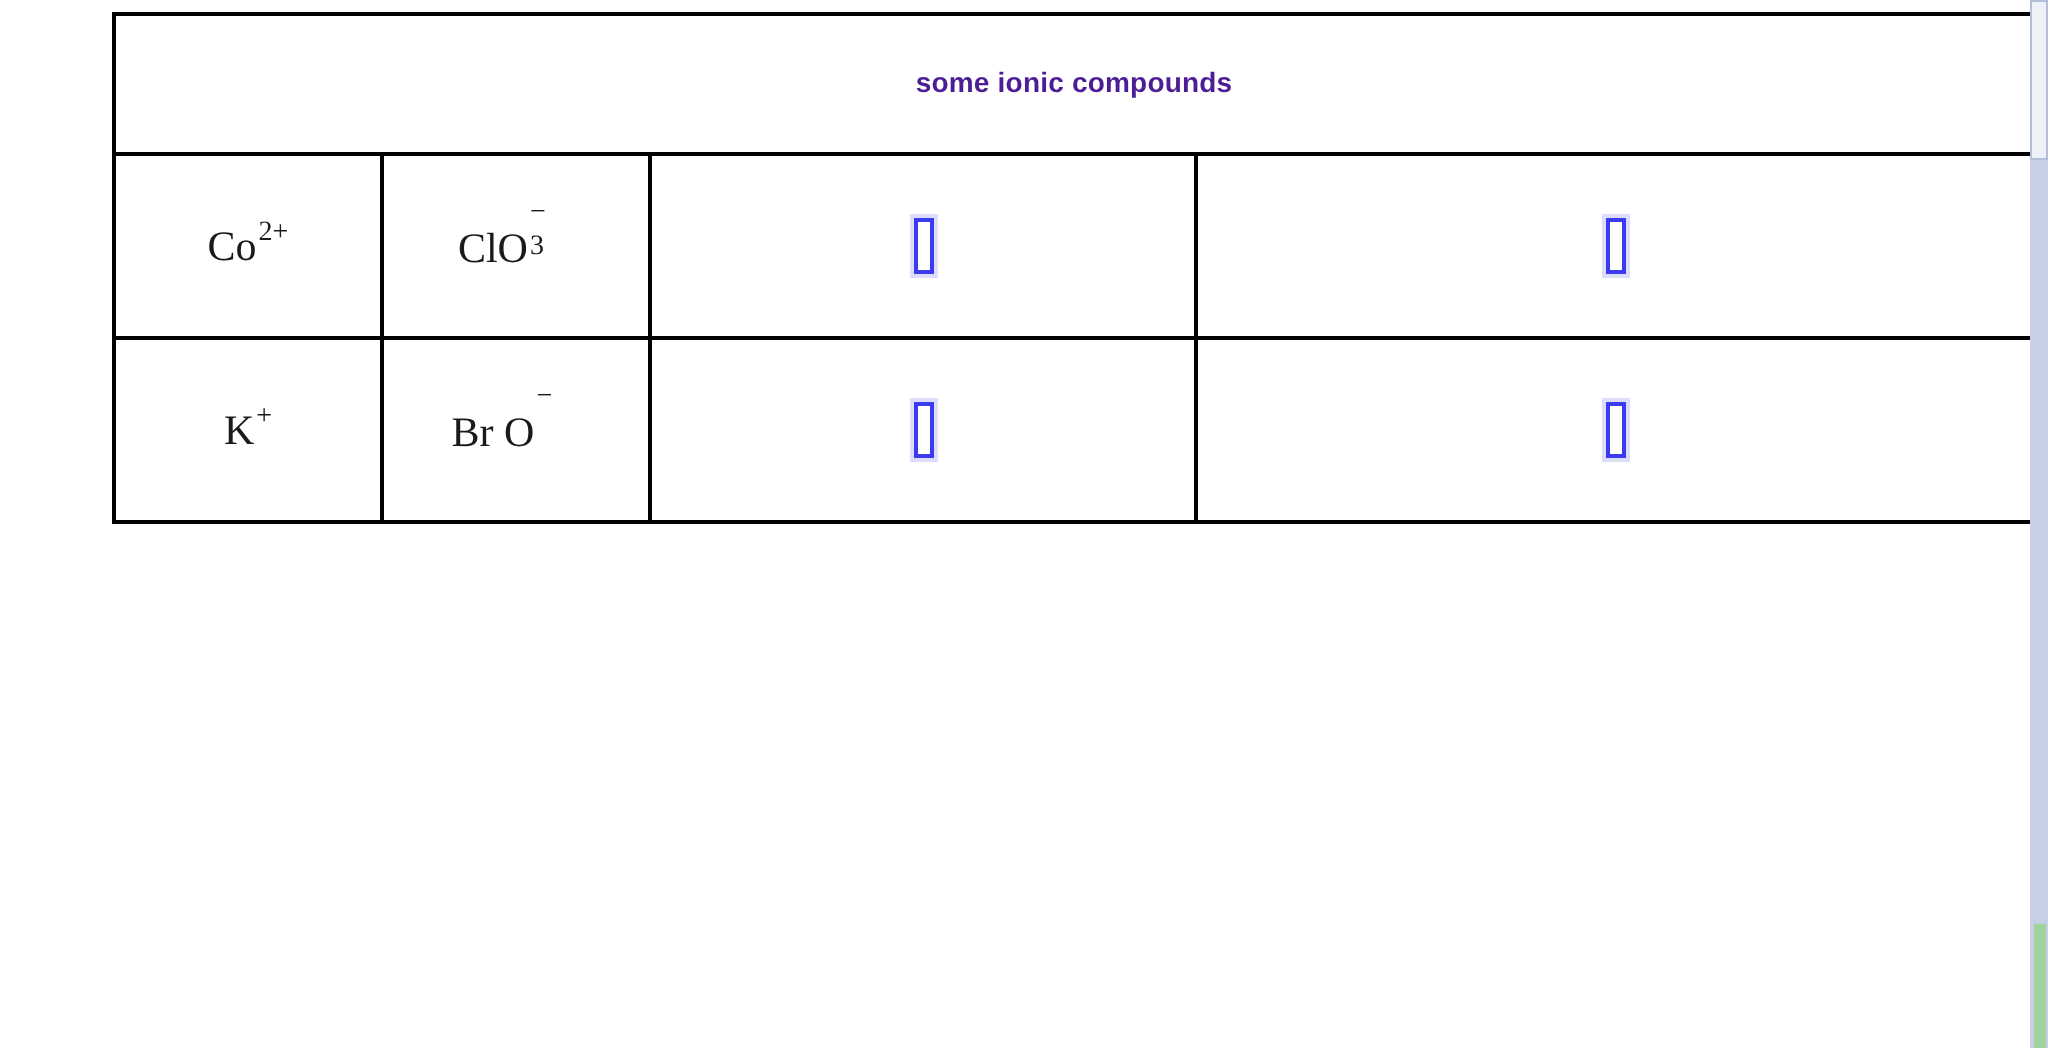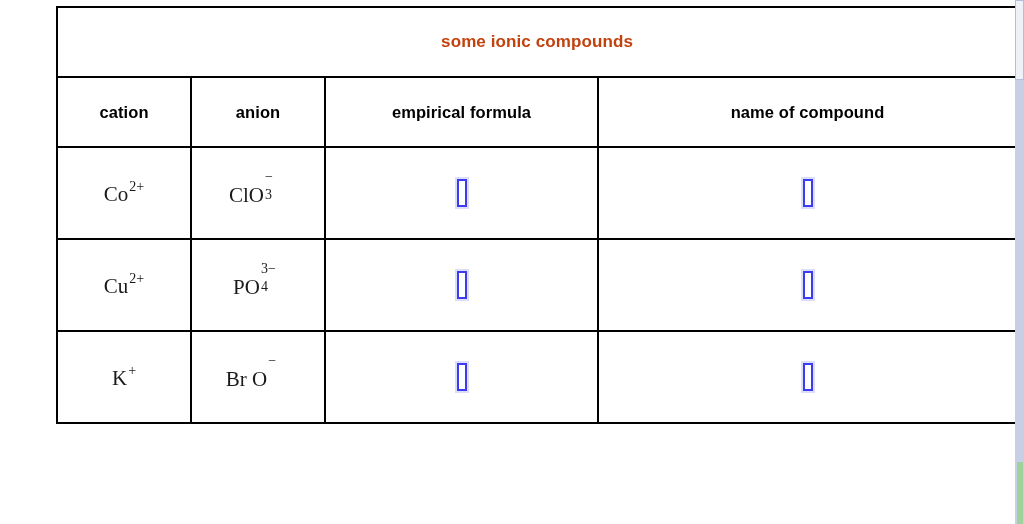--- a/index.html
+++ b/index.html
@@ -55,22 +55,22 @@
     height: 68px;
   }
   .row-data td {
     height: 90px;
   }
 
   
   .title-text {
     font-family: "Liberation Sans", sans-serif;
     font-weight: bold;
-    font-size: 17px;
-    color: #c2410c;
+    font-size: 14px;
+    color: #4c1d95;
     letter-spacing: 0.1px;
   }
   .header-text {
     font-family: "Liberation Sans", sans-serif;
     font-weight: bold;
     font-size: 16.5px;
     color: #000000;
     letter-spacing: 0.1px;
   }
 
@@ -173,72 +173,40 @@
       <col class="col-name">
     </colgroup>
     <tbody>
 
       <tr class="row-title">
         <td colspan="4">
           <span class="title-text">some ionic compounds</span>
         </td>
       </tr>
 
-      <tr class="row-header">
-        <td>
-          <span class="header-text">cation</span>
-        </td>
-        <td>
-          <span class="header-text">anion</span>
-        </td>
-        <td>
-          <span class="header-text">empirical formula</span>
-        </td>
-        <td>
-          <span class="header-text">name of compound</span>
+
+      <tr class="row-data">
+        <td>
+          <span class="chem">
+            <span class="base">Co</span><span class="sup">2+</span>
+          </span>
+        </td>
+        <td>
+          <span class="chem">
+            <span class="base">ClO</span><span class="multiscript"><span class="ms-sup">−</span><span class="ms-sub">3</span></span>
+          </span>
+        </td>
+        <td>
+          <span class="tofu"></span>
+        </td>
+        <td>
+          <span class="tofu"></span>
         </td>
       </tr>
 
-      <tr class="row-data">
-        <td>
-          <span class="chem">
-            <span class="base">Co</span><span class="sup">2+</span>
-          </span>
-        </td>
-        <td>
-          <span class="chem">
-            <span class="base">ClO</span><span class="multiscript"><span class="ms-sup">−</span><span class="ms-sub">3</span></span>
-          </span>
-        </td>
-        <td>
-          <span class="tofu"></span>
-        </td>
-        <td>
-          <span class="tofu"></span>
-        </td>
-      </tr>
-
-      <tr class="row-data">
-        <td>
-          <span class="chem">
-            <span class="base">Cu</span><span class="sup">2+</span>
-          </span>
-        </td>
-        <td>
-          <span class="chem">
-            <span class="base">PO</span><span class="multiscript"><span class="ms-sup">3−</span><span class="ms-sub">4</span></span>
-          </span>
-        </td>
-        <td>
-          <span class="tofu"></span>
-        </td>
-        <td>
-          <span class="tofu"></span>
-        </td>
-      </tr>
 
 
       <tr class="row-data">
         <td>
           <span class="chem">
             <span class="base">K</span><span class="sup">+</span>
           </span>
         </td>
         <td>
           <span class="chem">

